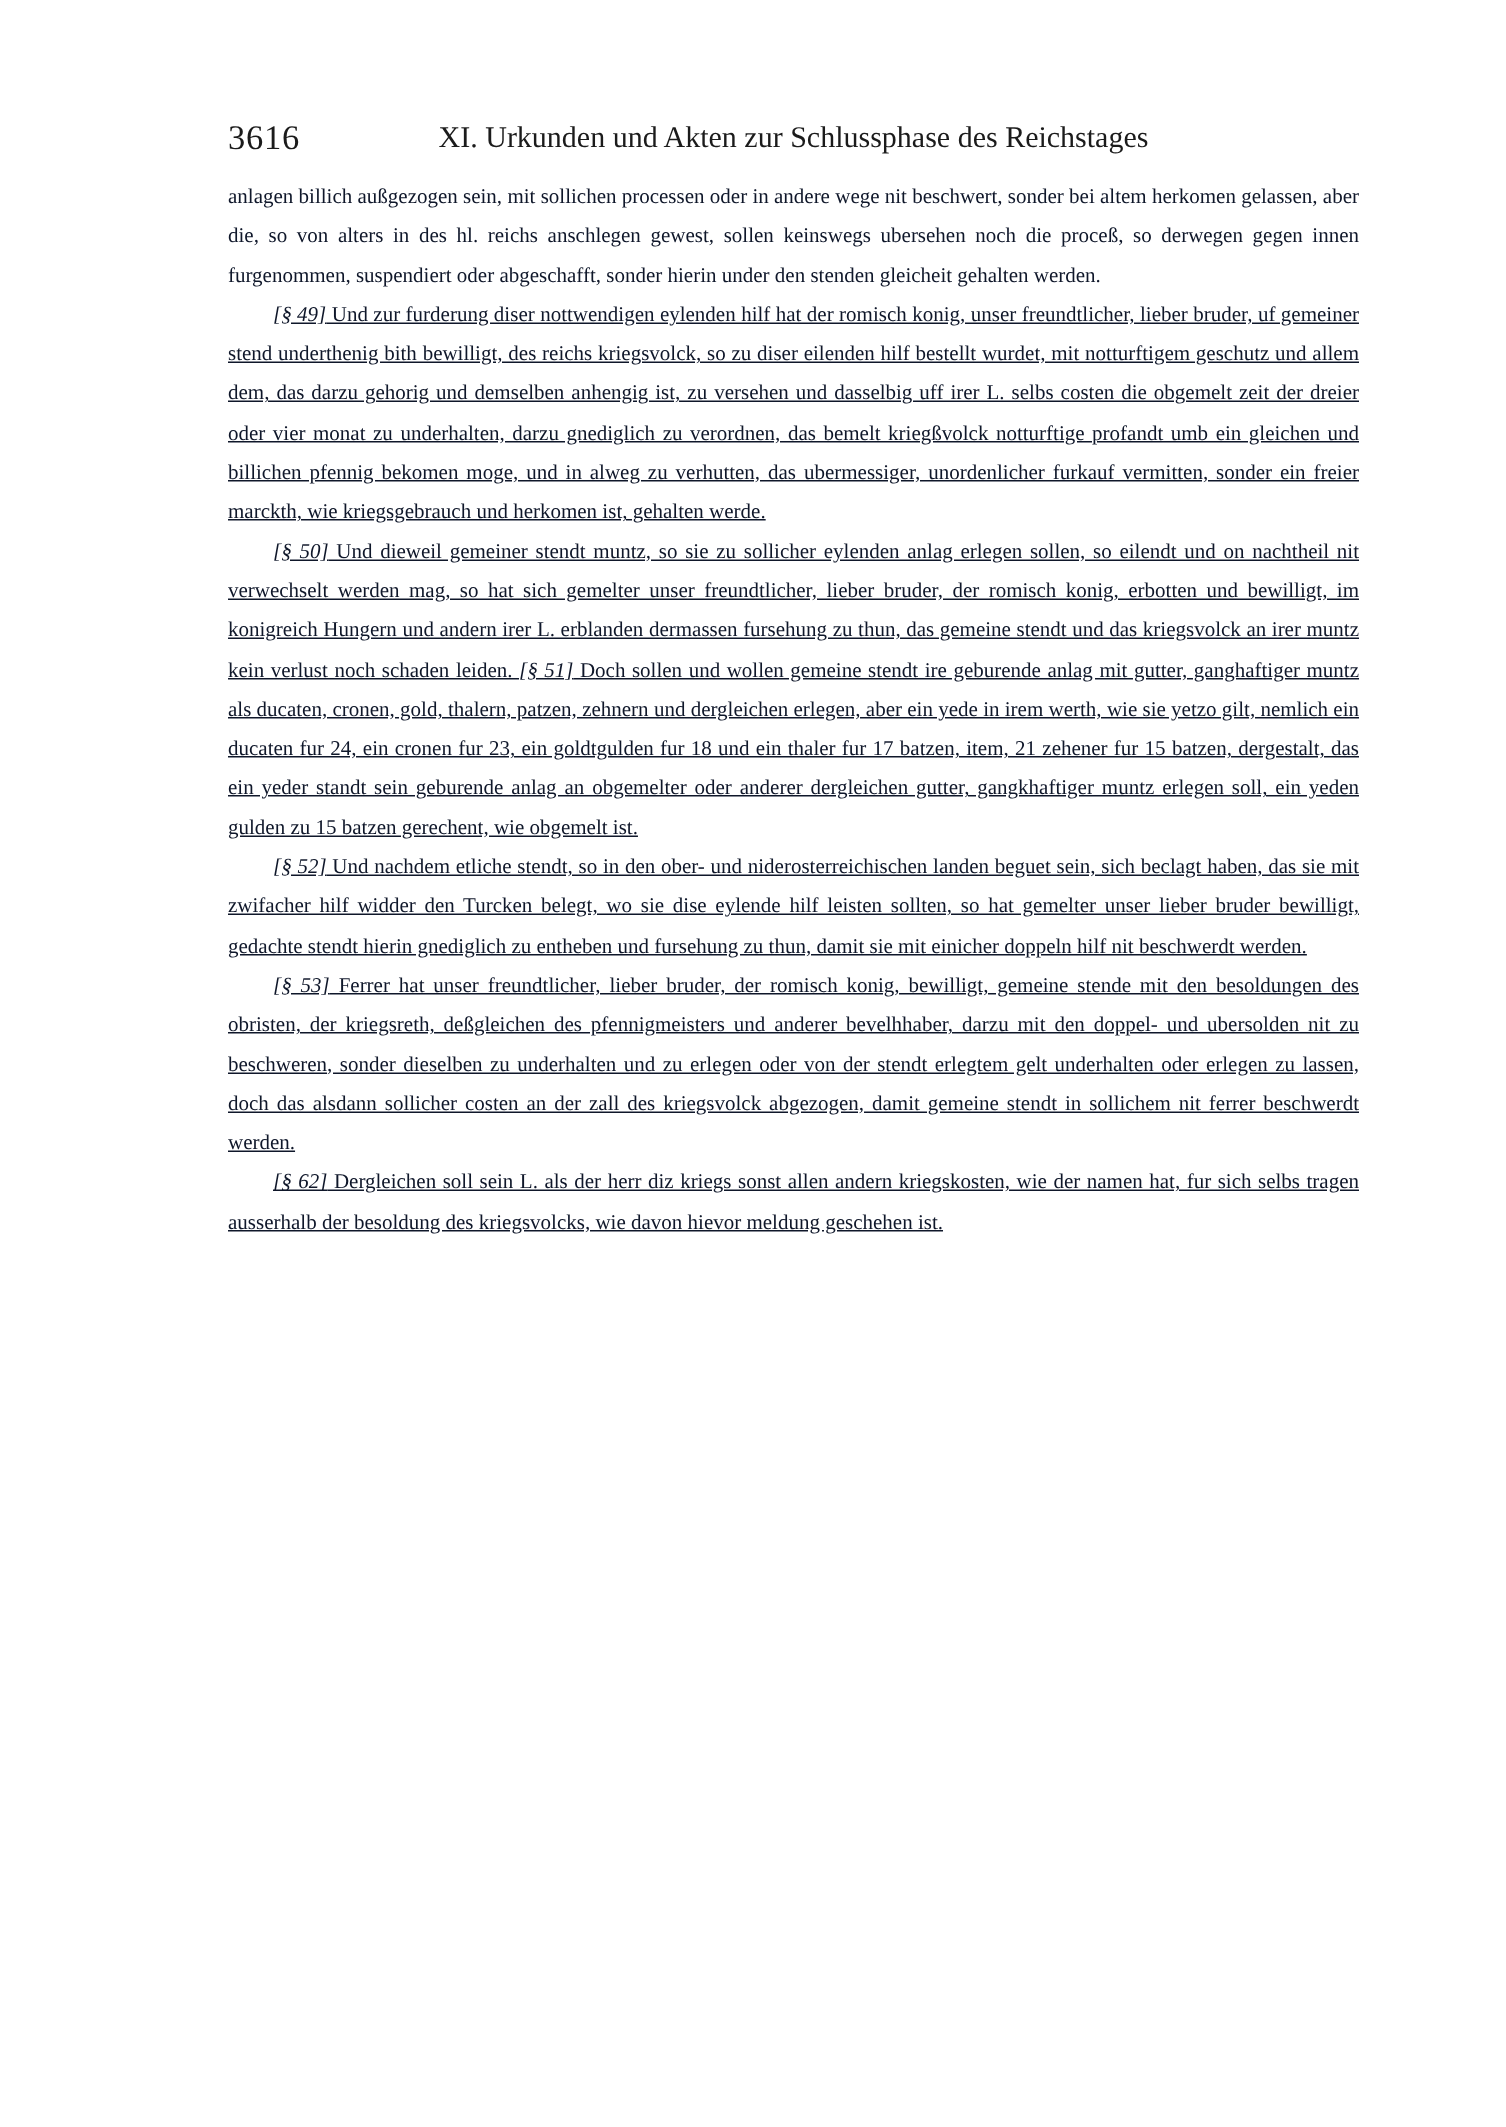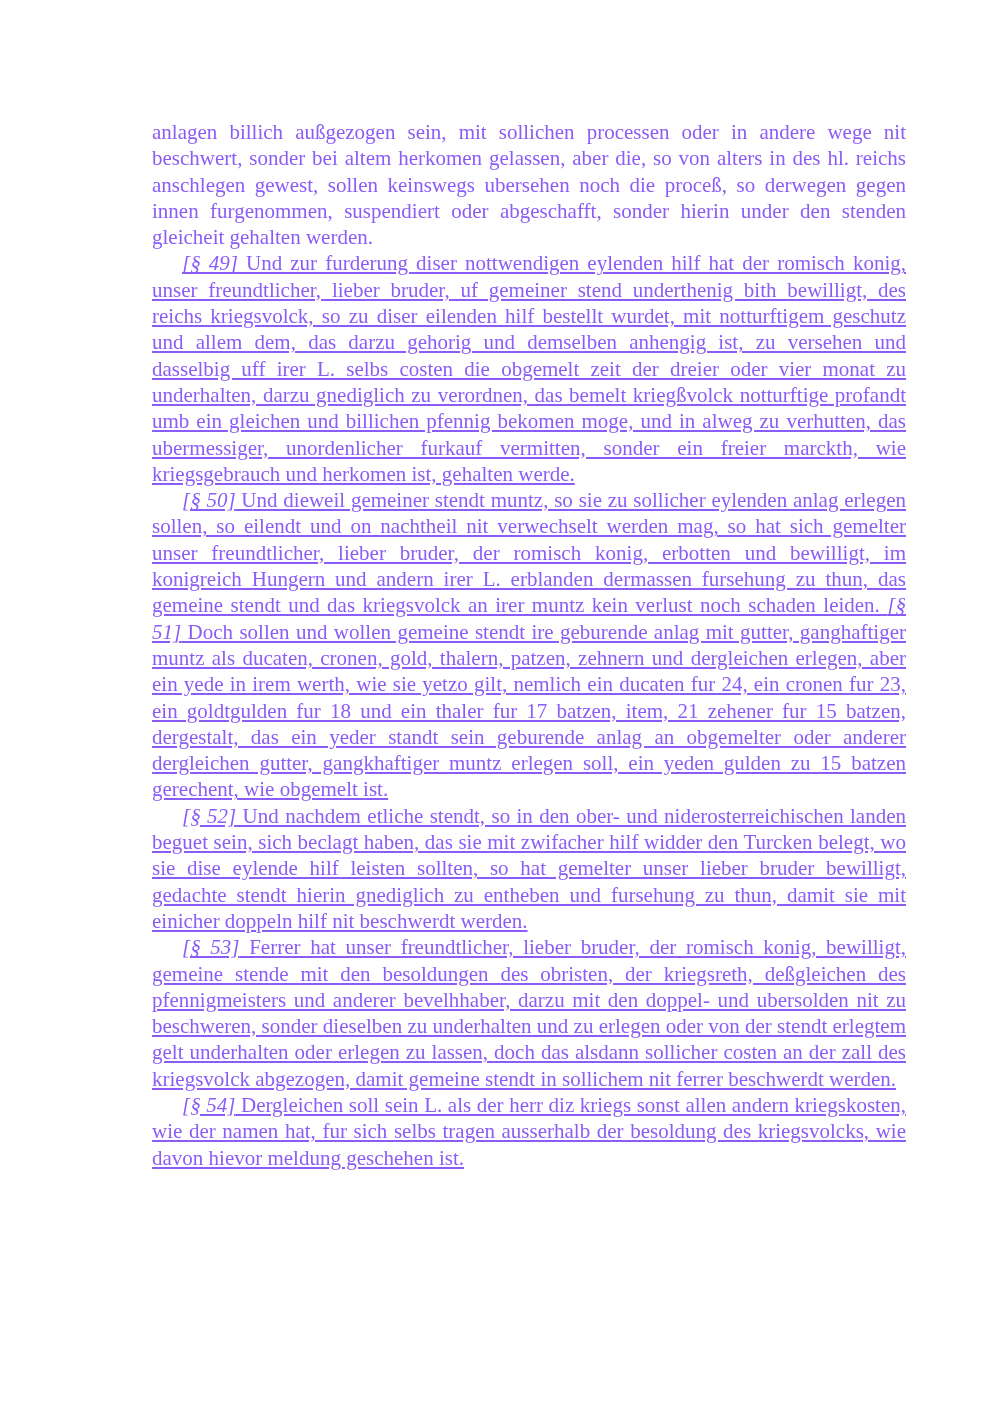--- a/index.html
+++ b/index.html
@@ -38,44 +38,48 @@
     top: 2px;
     text-align: center;
     font-size: 20px;
     color: #1b1b1b;
   }
   .text-block {
     position: absolute;
     left: 152px;
     top: 119px;
     width: 754px;
-    font-size: 21px;
+    font-size: 14px;
     line-height: 26.3px;
     text-align: justify;
     hyphens: none;
-    color: #8b5cf6;
+    color: #0f172a;
   }
   .para {
     margin: 0;
     padding: 0;
   }
   .para.indent {
     text-indent: 30px;
     text-decoration: underline;
   }
   .sec-marker {
     font-style: italic;
   }
 </style>
 </head>
 <body>
 
 <div class="page">
+  <div class="running-head">
+    <span class="page-number">3616</span>
+    <span class="header-title">XI. Urkunden und Akten zur Schlussphase des Reichstages</span>
+  </div>
 
   <div class="text-block">
       <p class="para"><span class="plain">anlagen billich außgezogen sein, mit sollichen processen oder in andere wege nit beschwert, sonder bei altem herkomen gelassen, aber die, so von alters in des hl. reichs anschlegen gewest, sollen keinswegs ubersehen noch die proceß, so derwegen gegen innen furgenommen, suspendiert oder abgeschafft, sonder hierin under den stenden gleicheit gehalten werden.</span></p>
       <p class="para indent"><span class="sec-marker">[§ 49]</span><span class="plain"> Und zur furderung diser nottwendigen eylenden hilf hat der romisch konig, unser freundtlicher, lieber bruder, uf gemeiner stend underthenig bith bewilligt, des reichs kriegsvolck, so zu diser eilenden hilf bestellt wurdet, mit notturftigem geschutz und allem dem, das darzu gehorig und demselben anhengig ist, zu versehen und dasselbig uff irer L. selbs costen die obgemelt zeit der dreier oder vier monat zu underhalten, darzu gnediglich zu verordnen, das bemelt kriegßvolck notturftige profandt umb ein gleichen und billichen pfennig bekomen moge, und in alweg zu verhutten, das ubermessiger, unordenlicher furkauf vermitten, sonder ein freier marckth, wie kriegsgebrauch und herkomen ist, gehalten werde.</span></p>
       <p class="para indent"><span class="sec-marker">[§ 50]</span><span class="plain"> Und dieweil gemeiner stendt muntz, so sie zu sollicher eylenden anlag erlegen sollen, so eilendt und on nachtheil nit verwechselt werden mag, so hat sich gemelter unser freundtlicher, lieber bruder, der romisch konig, erbotten und bewilligt, im konigreich Hungern und andern irer L. erblanden dermassen fursehung zu thun, das gemeine stendt und das kriegsvolck an irer muntz kein verlust noch schaden leiden. </span><span class="sec-marker">[§ 51]</span><span class="plain"> Doch sollen und wollen gemeine stendt ire geburende anlag mit gutter, ganghaftiger muntz als ducaten, cronen, gold, thalern, patzen, zehnern und dergleichen erlegen, aber ein yede in irem werth, wie sie yetzo gilt, nemlich ein ducaten fur 24, ein cronen fur 23, ein goldtgulden fur 18 und ein thaler fur 17 batzen, item, 21 zehener fur 15 batzen, dergestalt, das ein yeder standt sein geburende anlag an obgemelter oder anderer dergleichen gutter, gangkhaftiger muntz erlegen soll, ein yeden gulden zu 15 batzen gerechent, wie obgemelt ist.</span></p>
       <p class="para indent"><span class="sec-marker">[§ 52]</span><span class="plain"> Und nachdem etliche stendt, so in den ober- und niderosterreichischen landen beguet sein, sich beclagt haben, das sie mit zwifacher hilf widder den Turcken belegt, wo sie dise eylende hilf leisten sollten, so hat gemelter unser lieber bruder bewilligt, gedachte stendt hierin gnediglich zu entheben und fursehung zu thun, damit sie mit einicher doppeln hilf nit beschwerdt werden.</span></p>
       <p class="para indent"><span class="sec-marker">[§ 53]</span><span class="plain"> Ferrer hat unser freundtlicher, lieber bruder, der romisch konig, bewilligt, gemeine stende mit den besoldungen des obristen, der kriegsreth, deßgleichen des pfennigmeisters und anderer bevelhhaber, darzu mit den doppel- und ubersolden nit zu beschweren, sonder dieselben zu underhalten und zu erlegen oder von der stendt erlegtem gelt underhalten oder erlegen zu lassen, doch das alsdann sollicher costen an der zall des kriegsvolck abgezogen, damit gemeine stendt in sollichem nit ferrer beschwerdt werden.</span></p>
-      <p class="para indent"><span class="sec-marker">[§ 54]</span><span class="plain"> Dergleichen soll sein L. als der herr diz kriegs sonst allen andern kriegskosten, wie der namen hat, fur sich selbs tragen ausserhalb der besoldung des kriegsvolcks, wie davon hievor meldung geschehen ist.</span></p>
+      <p class="para indent"><span class="sec-marker">[§ 62]</span><span class="plain"> Dergleichen soll sein L. als der herr diz kriegs sonst allen andern kriegskosten, wie der namen hat, fur sich selbs tragen ausserhalb der besoldung des kriegsvolcks, wie davon hievor meldung geschehen ist.</span></p>
     </div>
 </div>
 
 </body></html>

